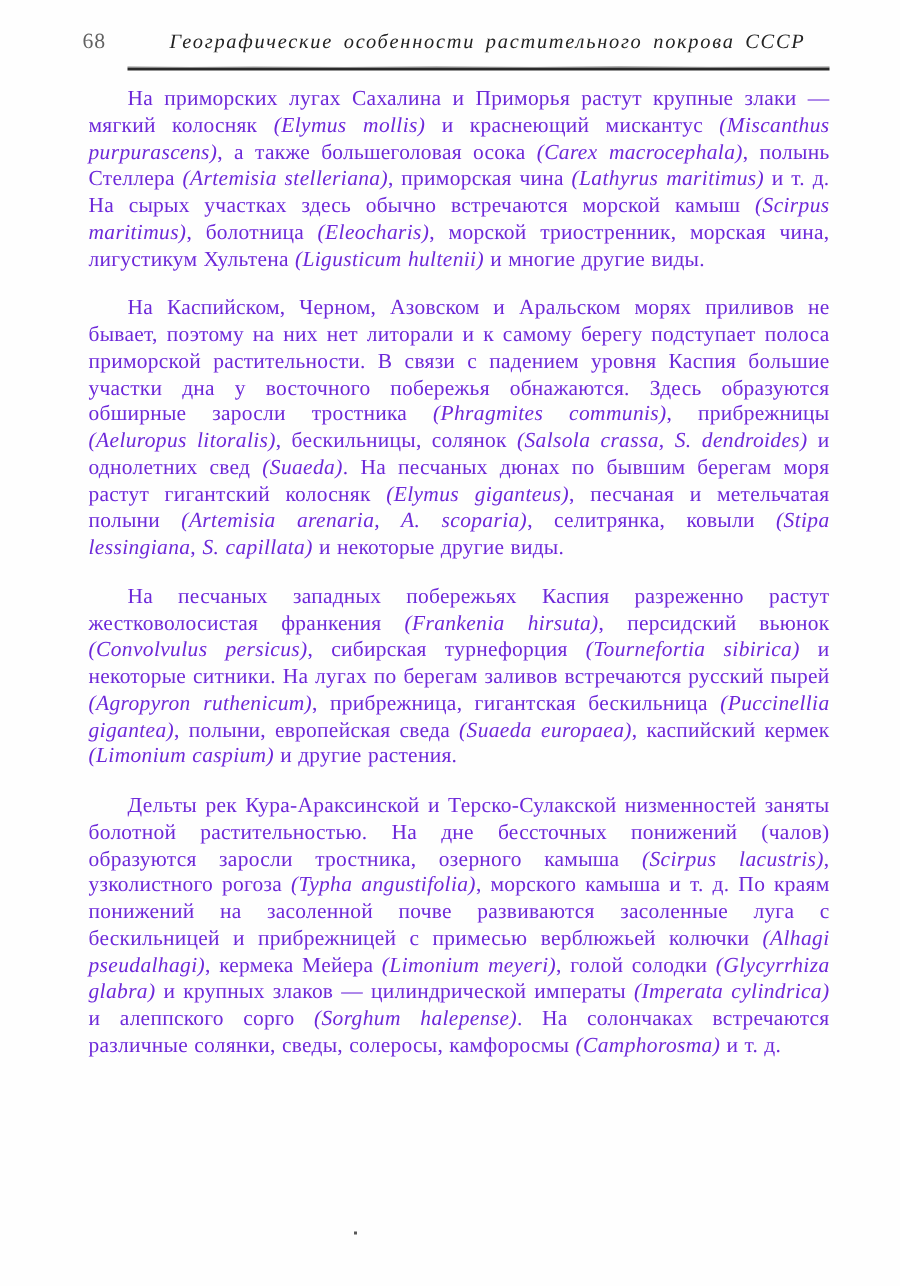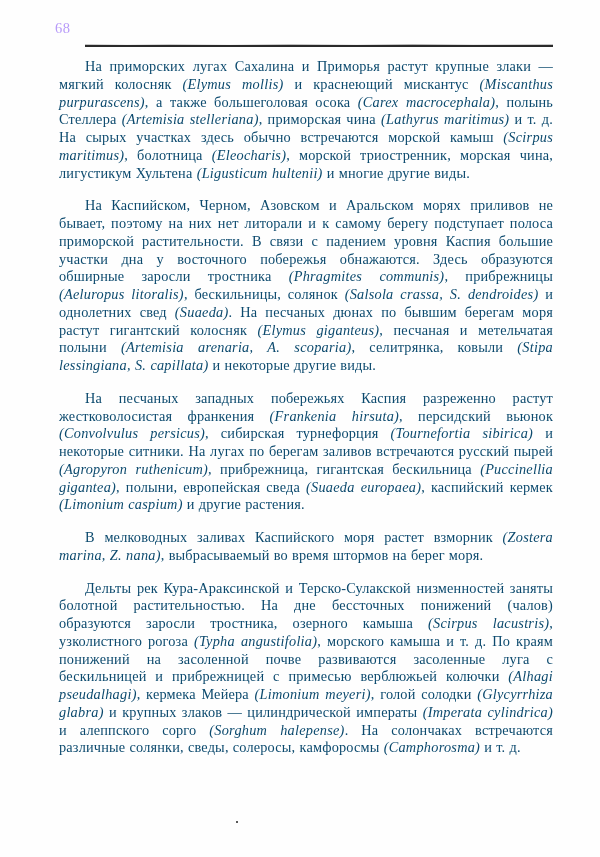--- a/index.html
+++ b/index.html
@@ -28,21 +28,21 @@
     top: 20px;
     left: 55px;
     right: 45px;
     height: 24px;
     display: flex;
     align-items: baseline;
   }
   .folio {
     font-family: "Liberation Serif", "DejaVu Serif", serif;
     font-size: 14.5px;
-    color: #8b5cf6;
+    color: #000000;
     width: 46px;
     flex: 0 0 46px;
     letter-spacing: 0.5px;
     opacity: 0.62;
   }
   .head-title {
     flex: 1 1 auto;
     text-align: center;
     font-style: italic;
     font-size: 13.6px;
@@ -90,21 +90,21 @@
   .para {
     margin: 0;
     text-align: justify;
     text-justify: inter-word;
     text-indent: 26px;
     font-size: 14.3px;
     line-height: 17.75px;
     letter-spacing: 0.18px;
     word-spacing: 0.4px;
     hyphens: manual;
-    color: #0c4a6e;
+    color: #6d28d9;
   }
   .para + .para { margin-top: 15px; }
   .para i, .para em {
     font-style: italic;
     letter-spacing: 0.25px;
   }
   .para .lat { font-style: italic; }
 
   
   .speck {
@@ -117,26 +117,26 @@
     opacity: 0.85;
   }
 </style>
 </head>
 <body>
 
 <div class="page">
 
   <div class="running-head">
     <span class="folio">68</span>
+    <span class="head-title">Географические особенности растительного покрова СССР</span>
   </div>
 
   <div class="head-rule"></div>
 
   <div class="textblock">
     <p class="para">На приморских лугах Сахалина и Приморья растут крупные злаки — мягкий колосняк <i class="lat">(Elymus mollis)</i> и краснеющий мискантус <i class="lat">(Miscanthus purpurascens)</i>, а также большеголовая осока <i class="lat">(Carex macrocephala)</i>, полынь Стеллера <i class="lat">(Artemisia stelleriana)</i>, приморская чина <i class="lat">(Lathyrus maritimus)</i> и т. д. На сырых участках здесь обычно встречаются морской камыш <i class="lat">(Scirpus maritimus)</i>, болотница <i class="lat">(Eleocharis)</i>, морской триостренник, морская чина, лигустикум Хультена <i class="lat">(Ligusticum hultenii)</i> и многие другие виды.</p>
     <p class="para">На Каспийском, Черном, Азовском и Аральском морях приливов не бывает, поэтому на них нет литорали и к самому берегу подступает полоса приморской растительности. В связи с падением уровня Каспия большие участки дна у восточного побережья обнажаются. Здесь образуются обширные заросли тростника <i class="lat">(Phragmites communis)</i>, прибрежницы <i class="lat">(Aeluropus litoralis)</i>, бескильницы, солянок <i class="lat">(Salsola crassa, S. dendroides)</i> и однолетних свед <i class="lat">(Suaeda)</i>. На песчаных дюнах по бывшим берегам моря растут гигантский колосняк <i class="lat">(Elymus giganteus)</i>, песчаная и метельчатая полыни <i class="lat">(Artemisia arenaria, A. scoparia)</i>, селитрянка, ковыли <i class="lat">(Stipa lessingiana, S. capillata)</i> и некоторые другие виды.</p>
     <p class="para">На песчаных западных побережьях Каспия разреженно растут жестковолосистая франкения <i class="lat">(Frankenia hirsuta)</i>, персидский вьюнок <i class="lat">(Convolvulus persicus)</i>, сибирская турнефорция <i class="lat">(Tournefortia sibirica)</i> и некоторые ситники. На лугах по берегам заливов встречаются русский пырей <i class="lat">(Agropyron ruthenicum)</i>, прибрежница, гигантская бескильница <i class="lat">(Puccinellia gigantea)</i>, полыни, европейская сведа <i class="lat">(Suaeda europaea)</i>, каспийский кермек <i class="lat">(Limonium caspium)</i> и другие растения.</p>
-    <p class="para">В мелководных заливах Каспийского моря растет взморник <i class="lat">(Zostera marina, Z. nana)</i>, выбрасываемый во время штормов на берег моря.</p>
     <p class="para">Дельты рек Кура-Араксинской и Терско-Сулакской низменностей заняты болотной растительностью. На дне бессточных понижений (чалов) образуются заросли тростника, озерного камыша <i class="lat">(Scirpus lacustris)</i>, узколистного рогоза <i class="lat">(Typha angustifolia)</i>, морского камыша и т. д. По краям понижений на засоленной почве развиваются засоленные луга с бескильницей и прибрежницей с примесью верблюжьей колючки <i class="lat">(Alhagi pseudalhagi)</i>, кермека Мейера <i class="lat">(Limonium meyeri)</i>, голой солодки <i class="lat">(Glycyrrhiza glabra)</i> и крупных злаков — цилиндрической императы <i class="lat">(Imperata cylindrica)</i> и алеппского сорго <i class="lat">(Sorghum halepense)</i>. На солончаках встречаются различные солянки, сведы, солеросы, камфоросмы <i class="lat">(Camphorosma)</i> и т. д.</p>
   </div>
 
   <div class="speck"></div>
 </div>
 
 </body></html>

